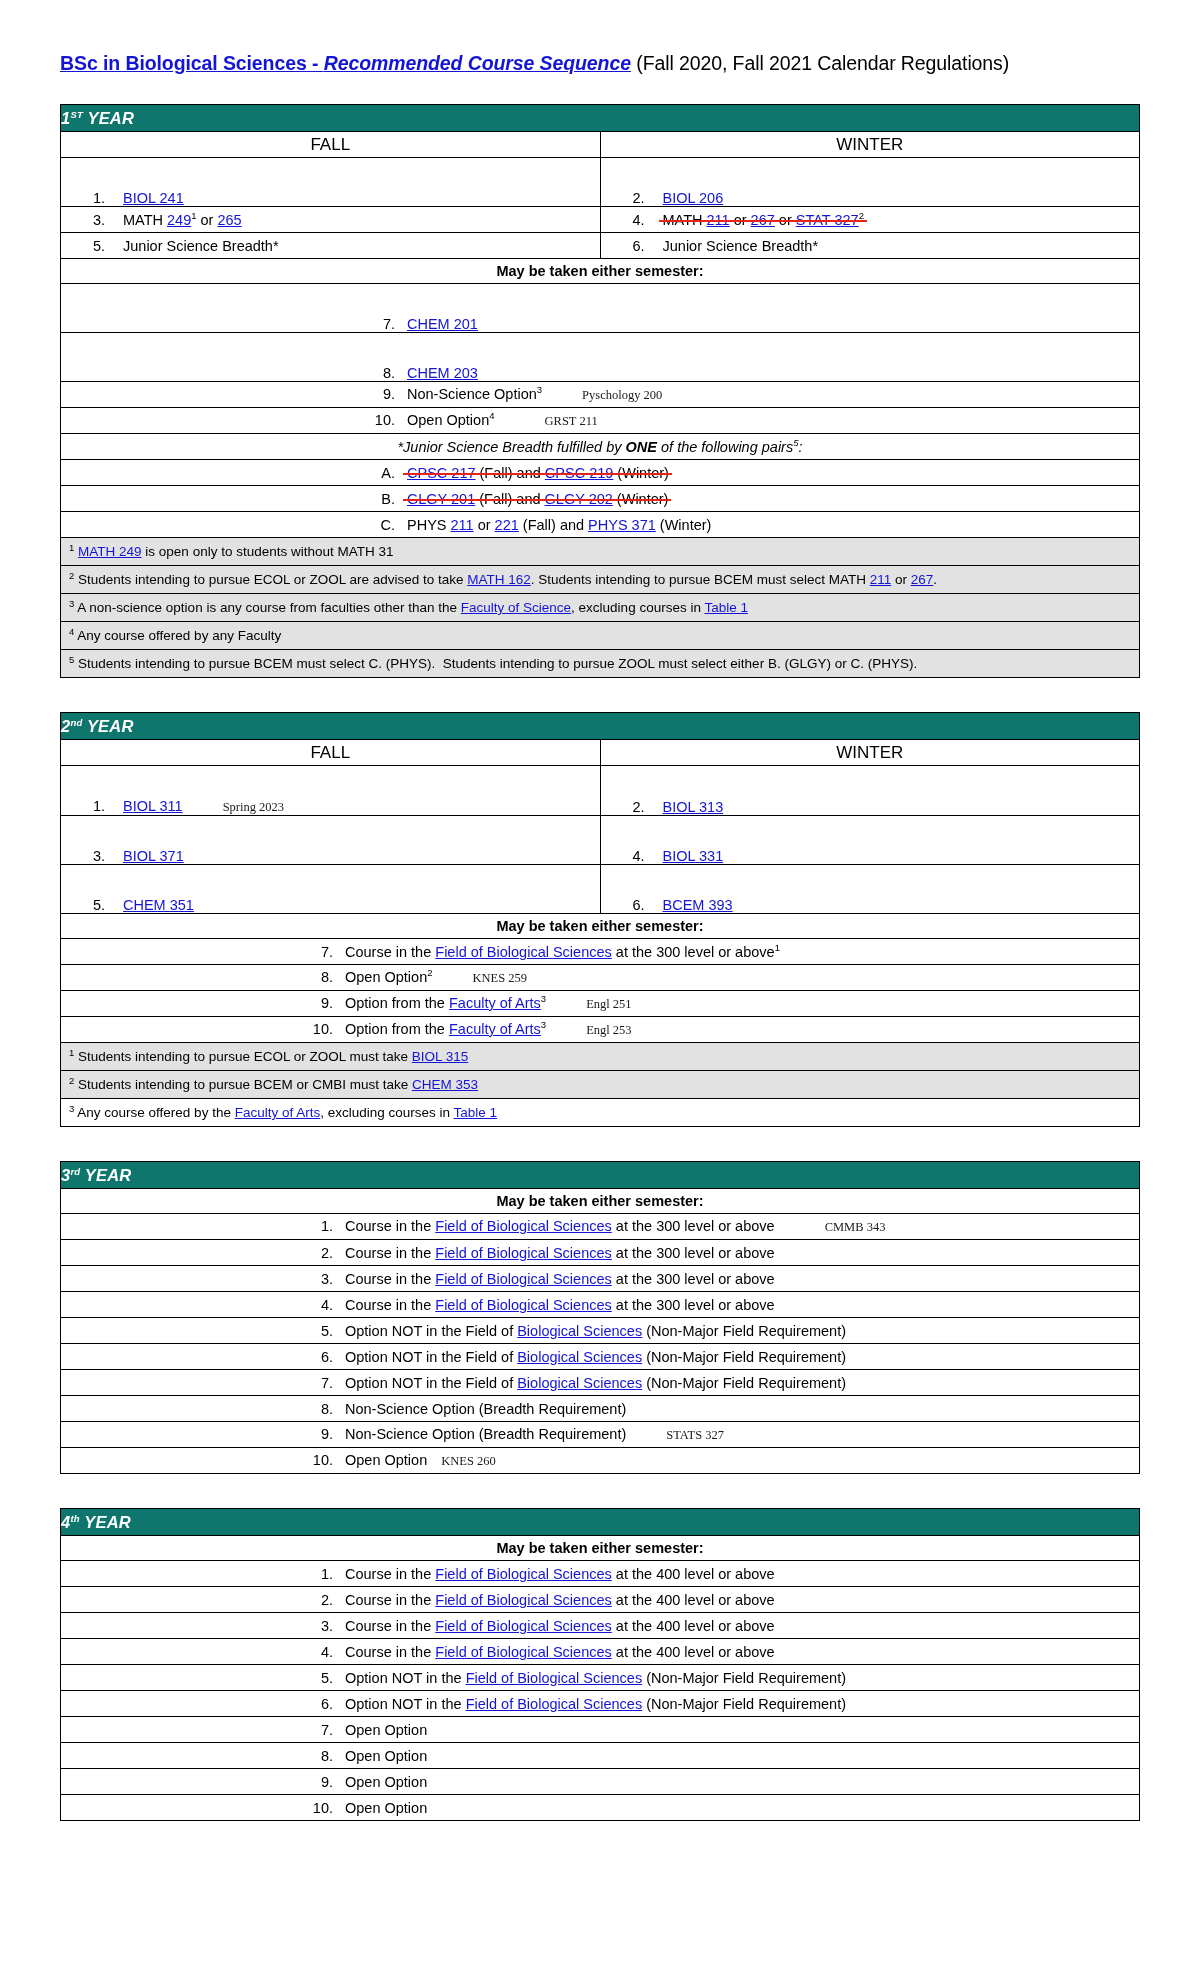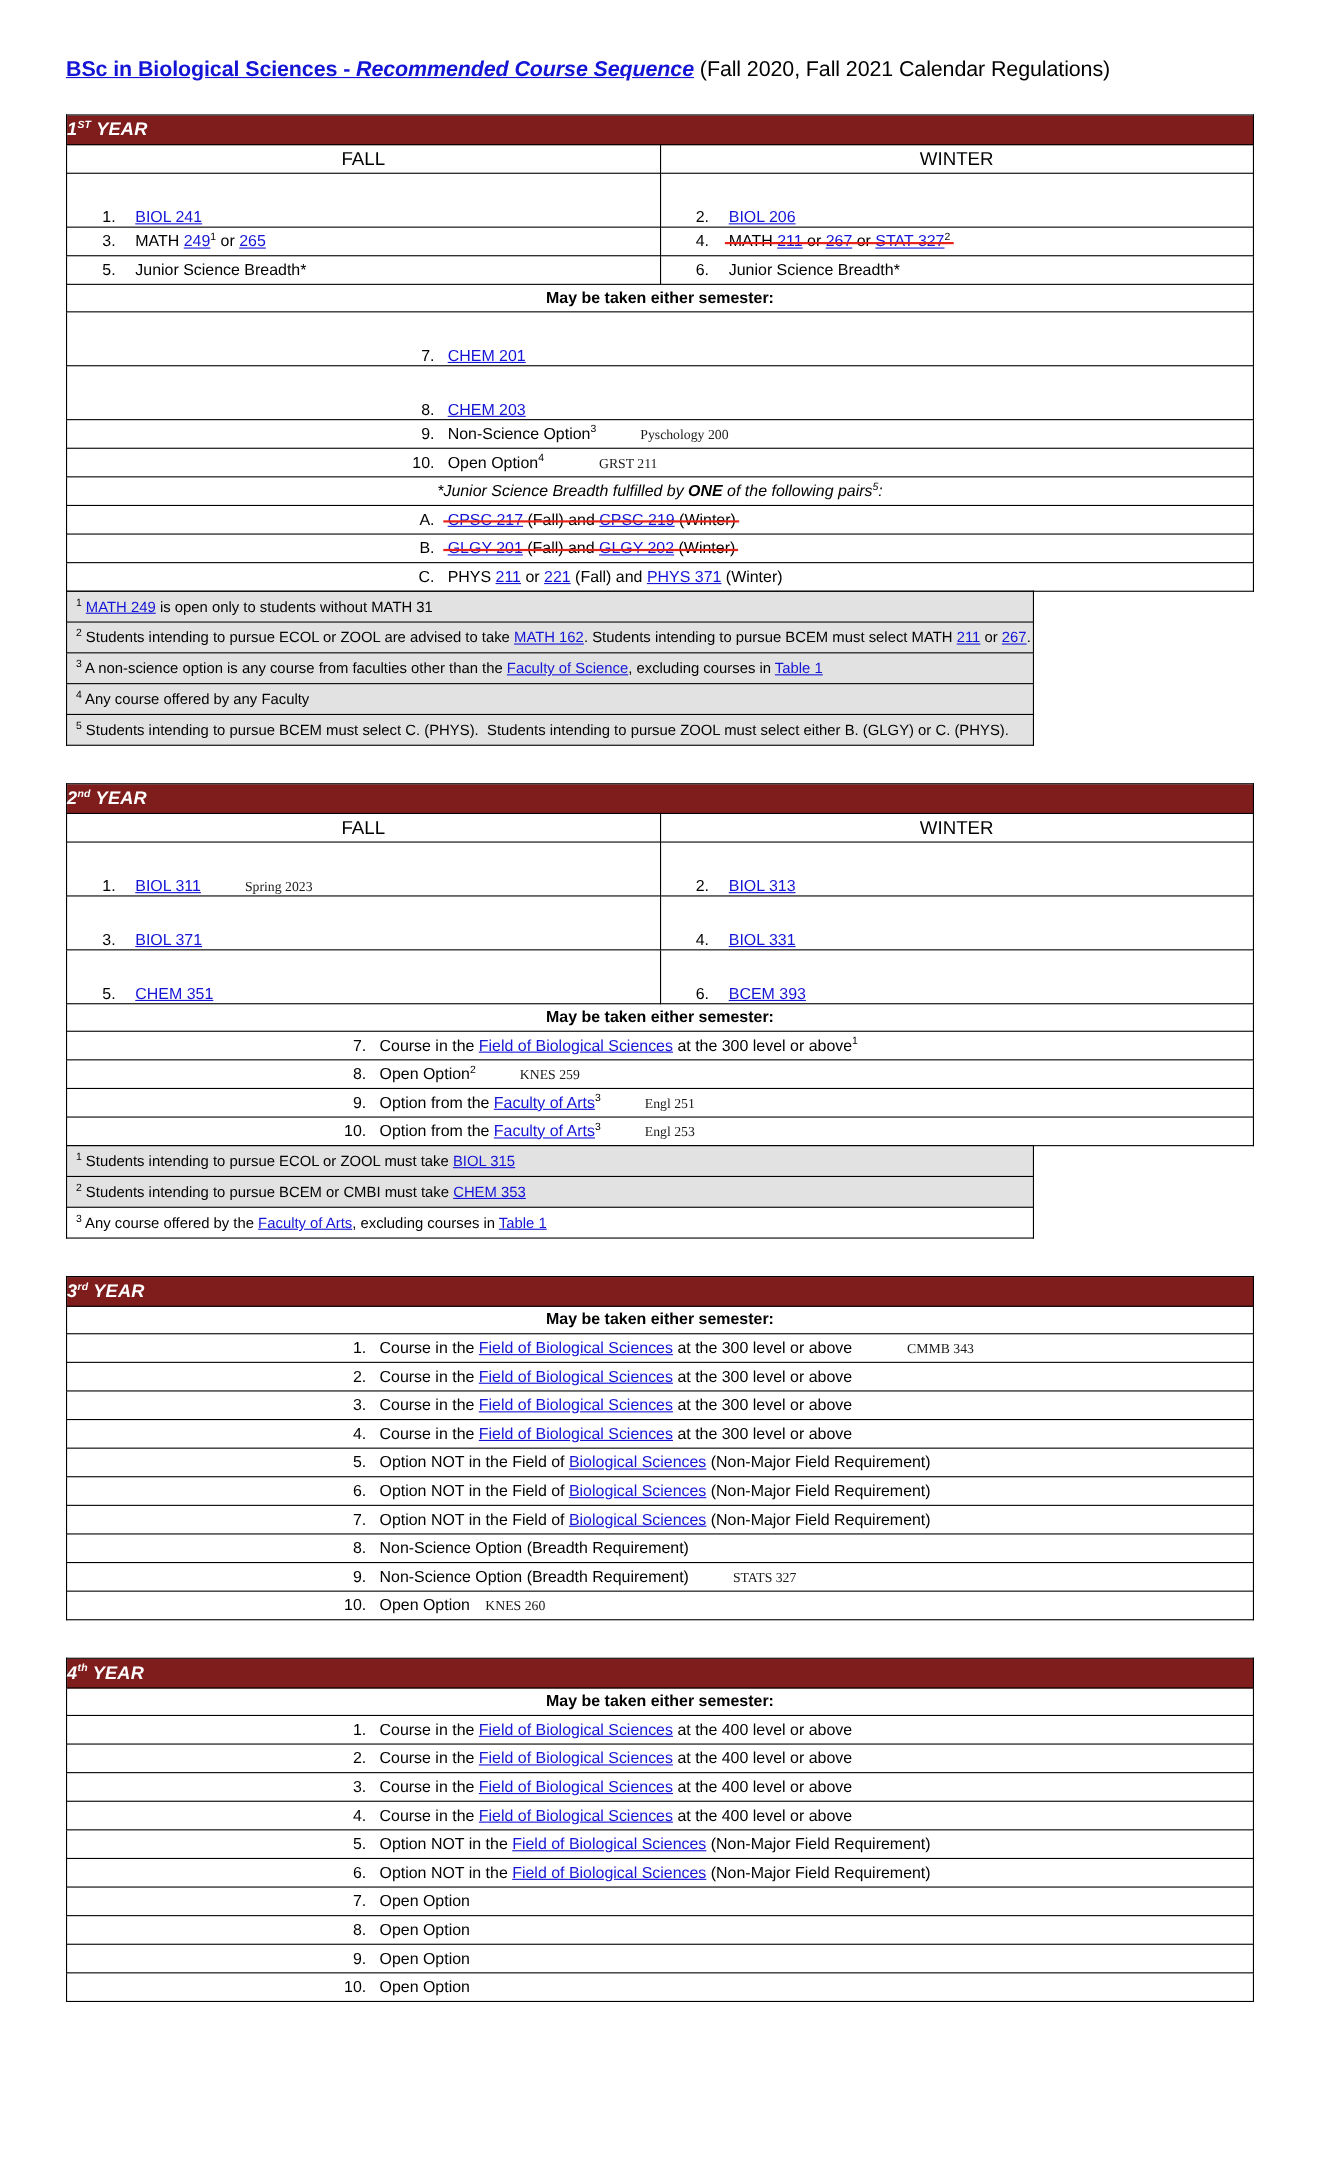--- a/index.html
+++ b/index.html
@@ -51,21 +51,21 @@
     border-collapse: collapse;
     width: 1080px;
     table-layout: fixed;
   }
   table.sched td {
     border: 1px solid #000000;
     padding: 0;
     vertical-align: middle;
   }
   .banner td {
-    background: #7f1d1d;
+    background: #0f766e;
     color: #ffffff;
     font-style: italic;
     font-weight: bold;
     font-size: 16.5px;
     height: 26px;
     padding: 2px 0 2px 12px;
     letter-spacing: 0.2px;
   }
   .banner sup {
     font-size: 9.5px;
@@ -164,21 +164,21 @@
   .ital {
     font-style: italic;
   }
   .bold {
     font-weight: bold;
   }
 
   
   table.notes {
     border-collapse: collapse;
-    width: 880px;
+    width: 1080px;
     table-layout: fixed;
     margin-top: -1px;
   }
   table.notes td {
     border: 1px solid #000000;
     background: #e2e2e2;
     font-size: 13.5px;
     height: 23px;
     padding: 2px 0 2px 8px;
     vertical-align: middle;

